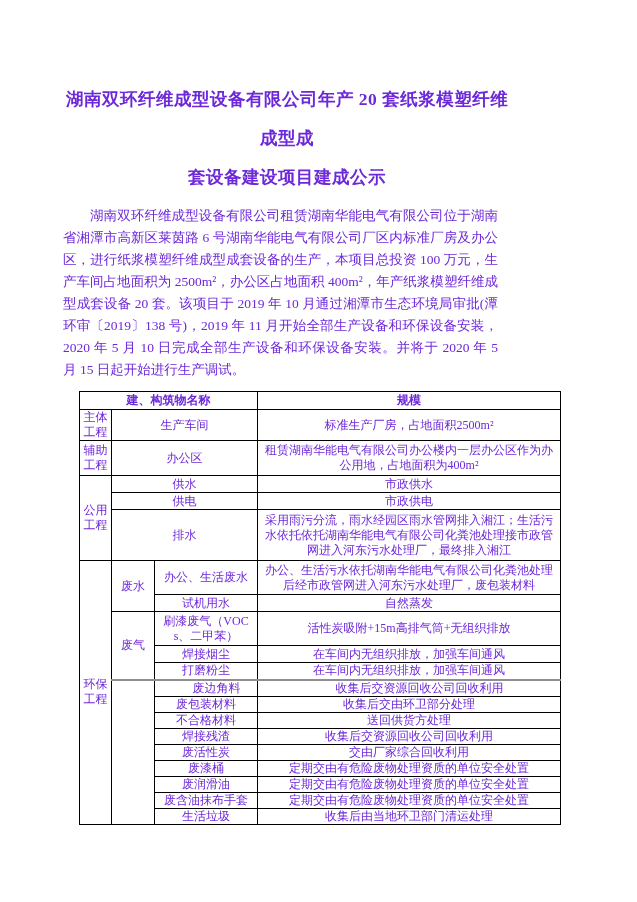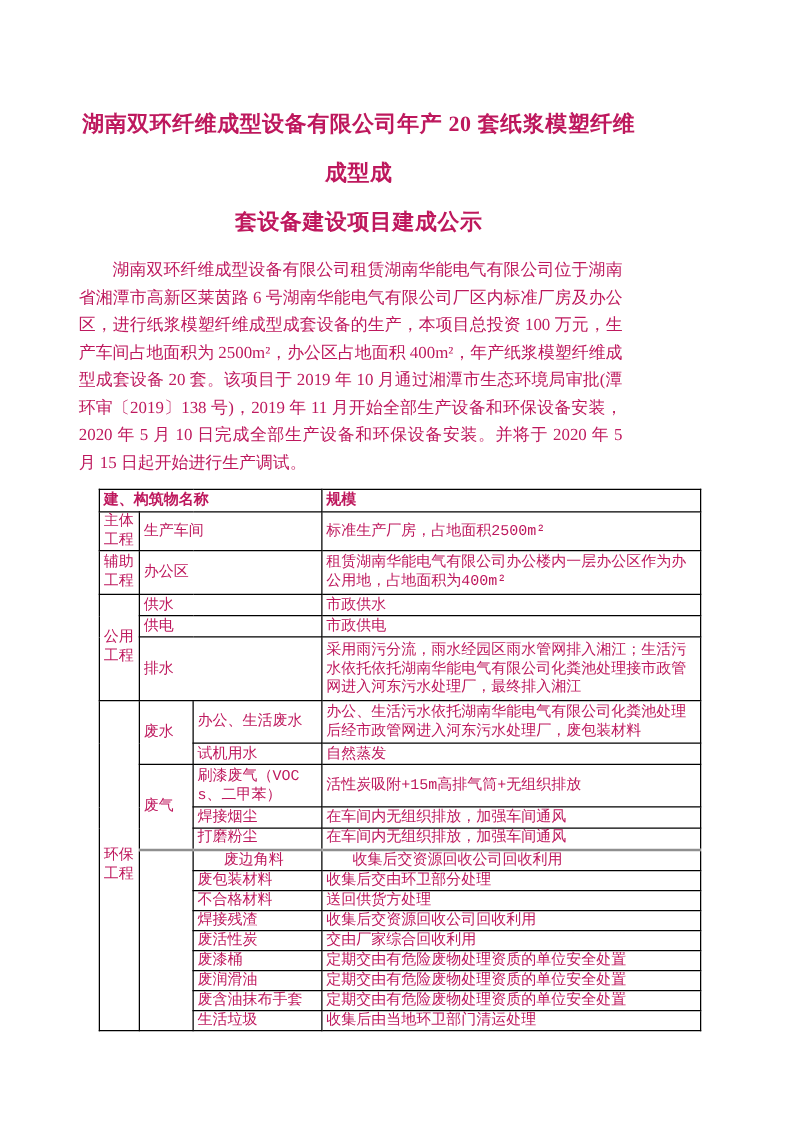--- a/index.html
+++ b/index.html
@@ -5,21 +5,21 @@
   html, body {
     margin: 0;
     padding: 0;
     background: #ffffff;
   }
   .page {
     position: relative;
     width: 574px;
     height: 902px;
     background: #ffffff;
-    color: #be185d;
+    color: #6d28d9;
     font-family: "Liberation Serif", "DejaVu Serif", serif;
     overflow: hidden;
   }
   .doc-title {
     margin: 80px 63px 0 63px;
     text-align: center;
     font-weight: bold;
     font-size: 17.5px;
     line-height: 39px;
     letter-spacing: 0.5px;
@@ -36,27 +36,26 @@
   }
   table.project-table {
     margin: 10px 0 0 79px;
     border-collapse: collapse;
     table-layout: fixed;
     width: 481px;
     font-size: 12px;
   }
   table.project-table td {
     border: 1px solid #000000;
-    text-align: left;
+    text-align: center;
     vertical-align: middle;
     padding: 0 3px;
     line-height: 15px;
     word-break: break-all;
     overflow: hidden;
-    font-family: Liberation Mono, monospace;
   }
   table.project-table td.hdr {
     font-weight: bold;
   }
   tr.rh18 { height: 18px; }
   tr.rh31 { height: 31px; }
   tr.rh35 { height: 35px; }
   tr.rh17 { height: 17px; }
   tr.rh51 { height: 51px; }
   tr.rh34 { height: 34px; }

